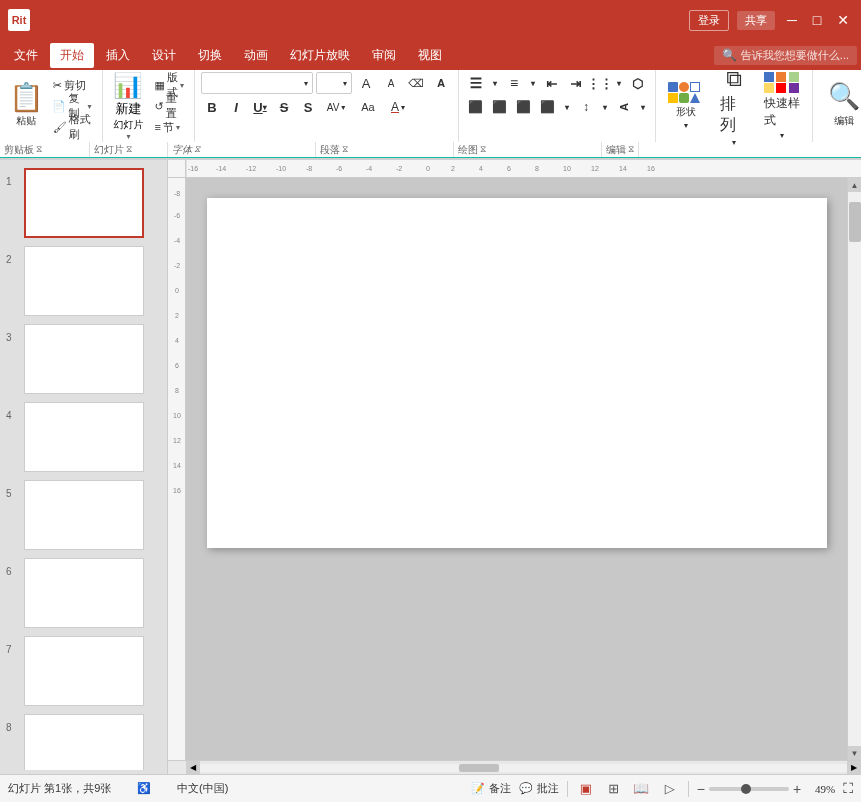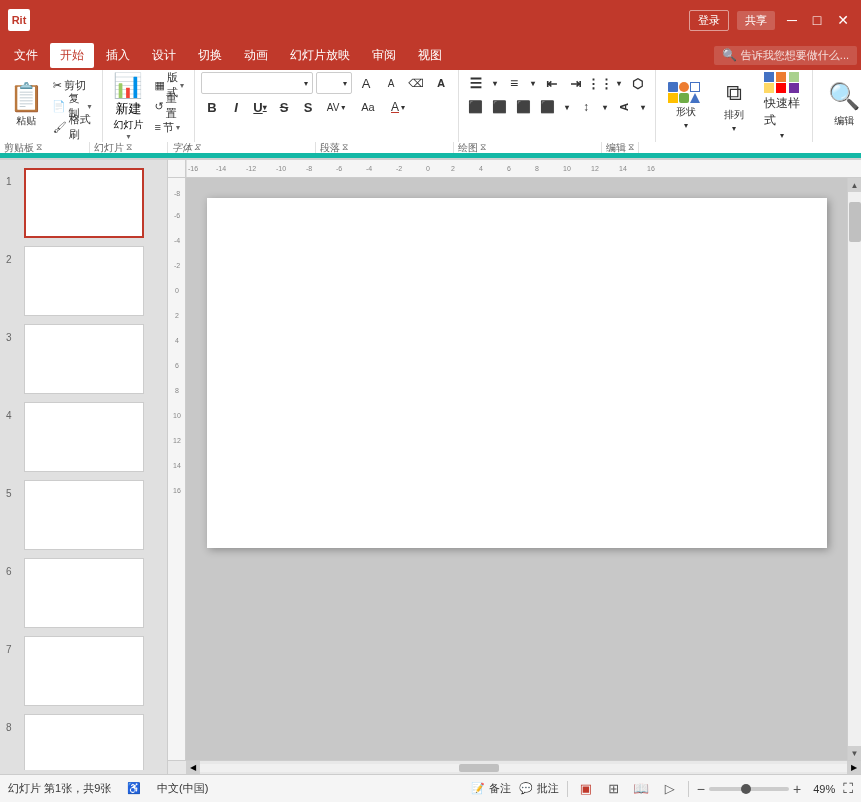--- a/index.html
+++ b/index.html
@@ -151,21 +151,21 @@
       height: 28px;
       background: #f5f5f5;
       border-top: 1px solid #ccc;
       display: flex;
       align-items: center;
       justify-content: space-between;
       padding: 0 8px;
       font-size: 11px;
       color: #333;
     }
-    .status-left { display: flex; align-items: center; gap: 16px; }
+    .status-left { display: flex; align-items: center; gap: 26px; }
     .status-right { display: flex; align-items: center; gap: 8px; }
     .status-icon-btn {
       width: 20px; height: 20px;
       display: flex; align-items: center; justify-content: center;
       border: 1px solid transparent;
       border-radius: 2px;
       cursor: pointer;
       font-size: 13px;
       color: #555;
     }
@@ -304,21 +304,21 @@
       font-size: 10px;
       color: #333;
       height: 64px;
       justify-content: center;
       gap: 2px;
     }
 
     
     .group-labels-row {
       height: 16px;
-      border-bottom: 5px solid #14b8a6;
+      border-bottom: 1px solid #14b8a6;
       display: flex;
       background: white;
     }
     .group-label-item {
       font-size: 10px;
       color: #666;
       border-right: 1px solid #e0e0e0;
       padding: 1px 4px;
       display: flex;
       align-items: center;
@@ -487,21 +487,21 @@
           <div style="width:10px;height:10px;border:1.5px solid #4472c4;"></div>
           <div style="width:10px;height:10px;background:#ffc000;"></div>
           <div style="width:10px;height:10px;background:#70ad47;border-radius:2px;"></div>
           <div style="width:10px;height:10px;border-left:5px solid transparent;border-right:5px solid transparent;border-bottom:10px solid #4472c4;"></div>
         </div>
         <span style="font-size:10px;">形状</span>
         <span style="font-size:8px;">▾</span>
       </div>
       <div class="big-btn" style="height:64px;min-width:40px;">
         <span style="font-size:22px;">⧉</span>
-        <span style="font-size:10px;">排列</span>
+        <span style="font-size:16px;">排列</span>
         <span style="font-size:8px;">▾</span>
       </div>
       <div class="big-btn" style="height:64px;min-width:48px;">
         <div style="display:grid;grid-template-columns:1fr 1fr 1fr;gap:1px;width:36px;">
           <div style="width:10px;height:10px;background:#4472c4;"></div>
           <div style="width:10px;height:10px;background:#ed7d31;"></div>
           <div style="width:10px;height:10px;background:#a9d18e;"></div>
           <div style="width:10px;height:10px;background:#ffd966;"></div>
           <div style="width:10px;height:10px;background:#ff0000;"></div>
           <div style="width:10px;height:10px;background:#7030a0;"></div>
@@ -698,19 +698,19 @@
     <div class="status-icon-btn" title="阅读">📖</div>
     <div class="status-icon-btn" title="幻灯片放映">▷</div>
     <div style="width:1px;height:16px;background:#ccc;"></div>
 
     <div style="display:flex;align-items:center;gap:4px;">
       <span style="cursor:pointer;font-size:14px;color:#555;">−</span>
       <div class="zoom-slider">
         <div class="zoom-slider-thumb"></div>
       </div>
       <span style="cursor:pointer;font-size:14px;color:#555;">+</span>
-      <span style="cursor:pointer;min-width:30px;text-align:right;">49%</span>
+      <span style="cursor:pointer;min-width:30px;text-align:right;font-family:Liberation Serif, serif;">49%</span>
     </div>
     <div style="display:flex;align-items:center;cursor:pointer;">
       <span style="font-size:14px;">⛶</span>
     </div>
   </div>
 </div>
 
 </body></html>

